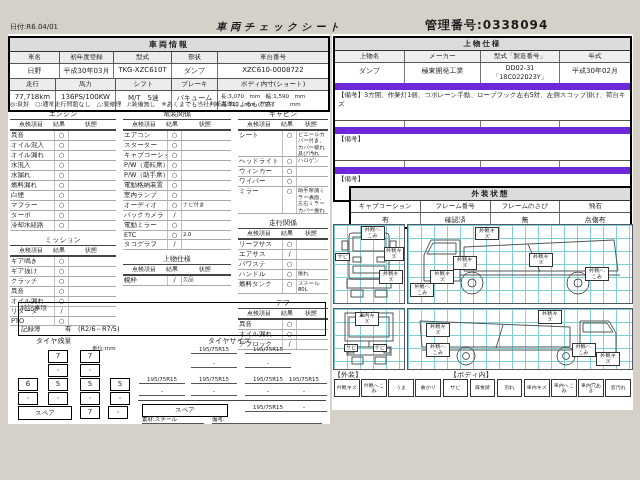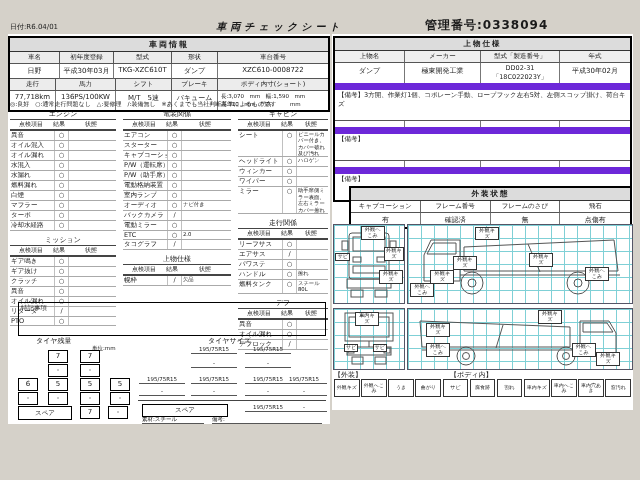--- a/index.html
+++ b/index.html
@@ -505,20 +505,24 @@
               </div>
             </div>
         </div>
       </div>
     </div>
 
     <div id="notesbox">
       <div class="nrow">
         <span class="nlabel">特記事項</span>
       </div>
+      <div class="nrow">
+        <span class="nlabel">記録簿</span>
+        <span class="ntext">有　(R2/6～R7/5)</span>
+      </div>
     </div>
 
     <div id="tires">
       <div class="t-title" style="left:28px;top:0;">タイヤ残量</div>
       <div class="t-unit">単位:mm</div>
 
       <div class="tbox" style="left:40px;top:14px;">7</div>
       <div class="tbox" style="left:72px;top:14px;">7</div>
       <div class="tbox" style="left:40px;top:28px;">-</div>
       <div class="tbox" style="left:72px;top:28px;">-</div>

